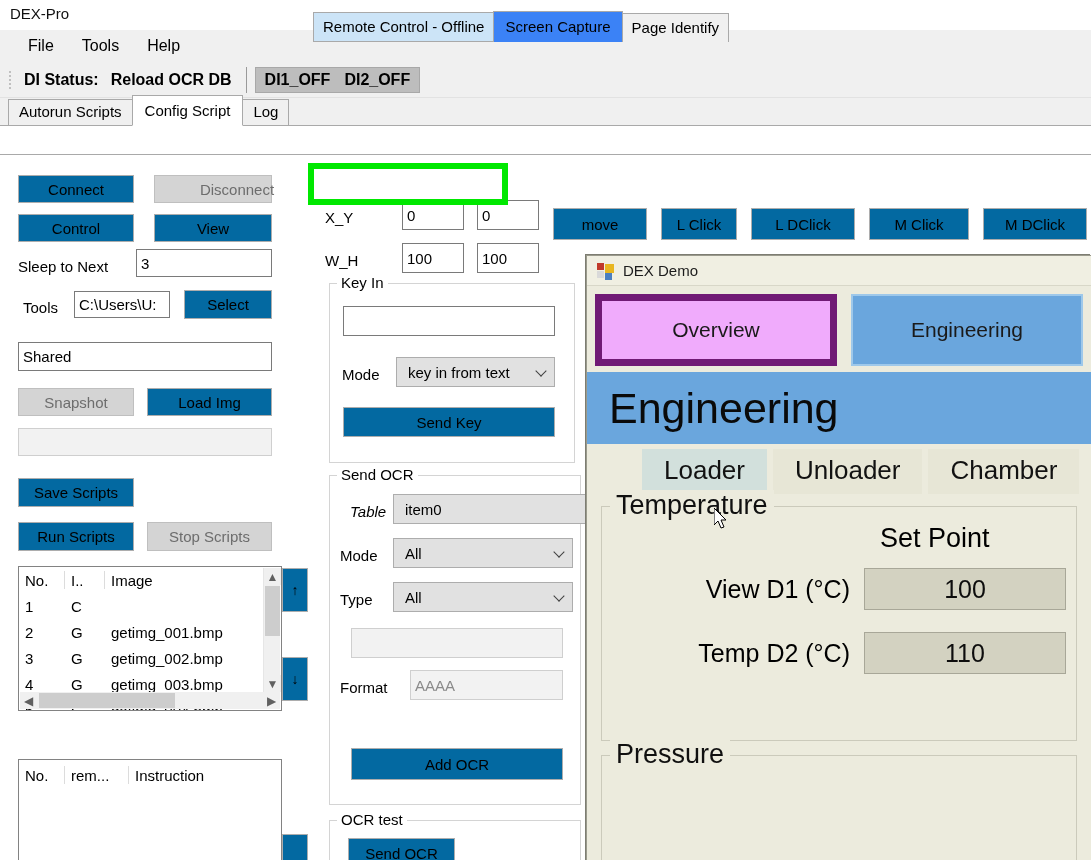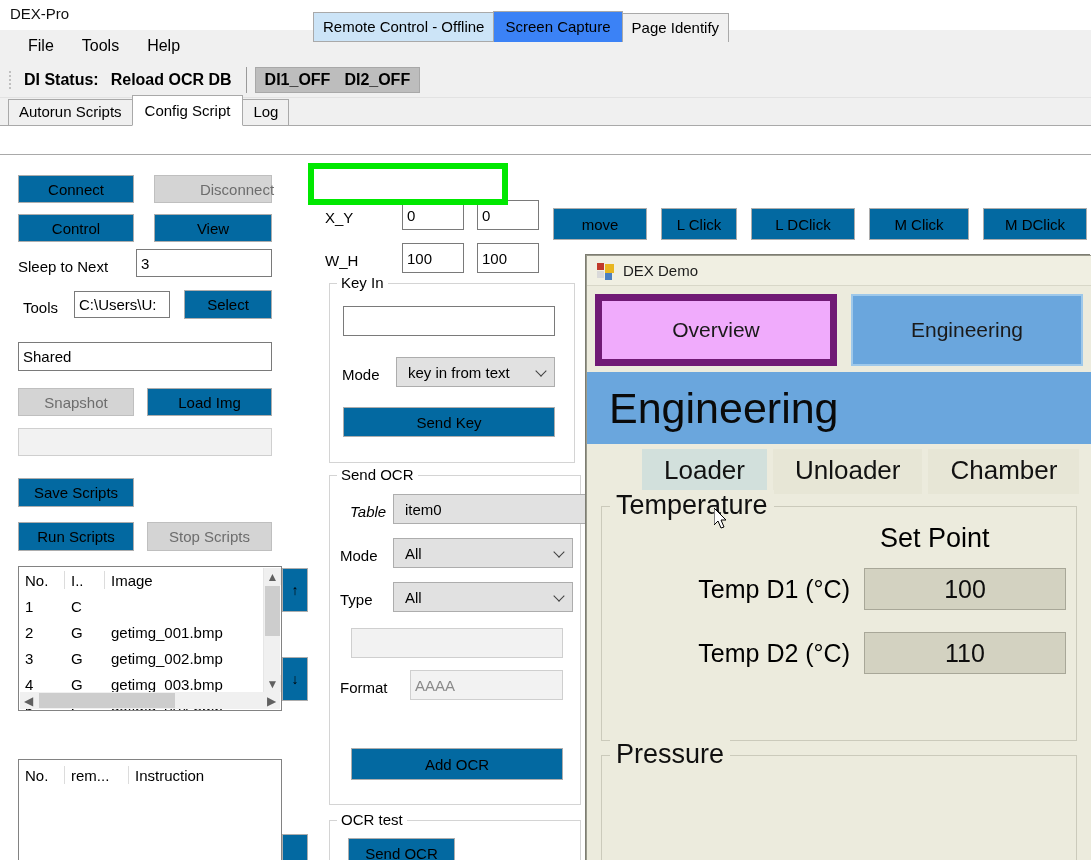--- a/index.html
+++ b/index.html
@@ -511,21 +511,21 @@
       <div class="subtab active">Loader</div>
       <div class="subtab">Unloader</div>
       <div class="subtab">Chamber</div>
     </div>
 
     <div id="dex-body">
       <div class="dexgroup" style="height:235px;">
         <div class="dgtitle">Temperature</div>
         <div class="dex-setpoint-hdr">Set Point</div>
         <div class="dexrow">
-          <div class="rlabel">Temp D1 (°C)</div>
+          <div class="rlabel">View D1 (°C)</div>
           <div class="dexval">100</div>
         </div>
         <div class="dexrow">
           <div class="rlabel">Temp D2 (°C)</div>
           <div class="dexval">110</div>
         </div>
       </div>
 
       <div class="dexgroup" style="height:120px;">
         <div class="dgtitle">Pressure</div>

